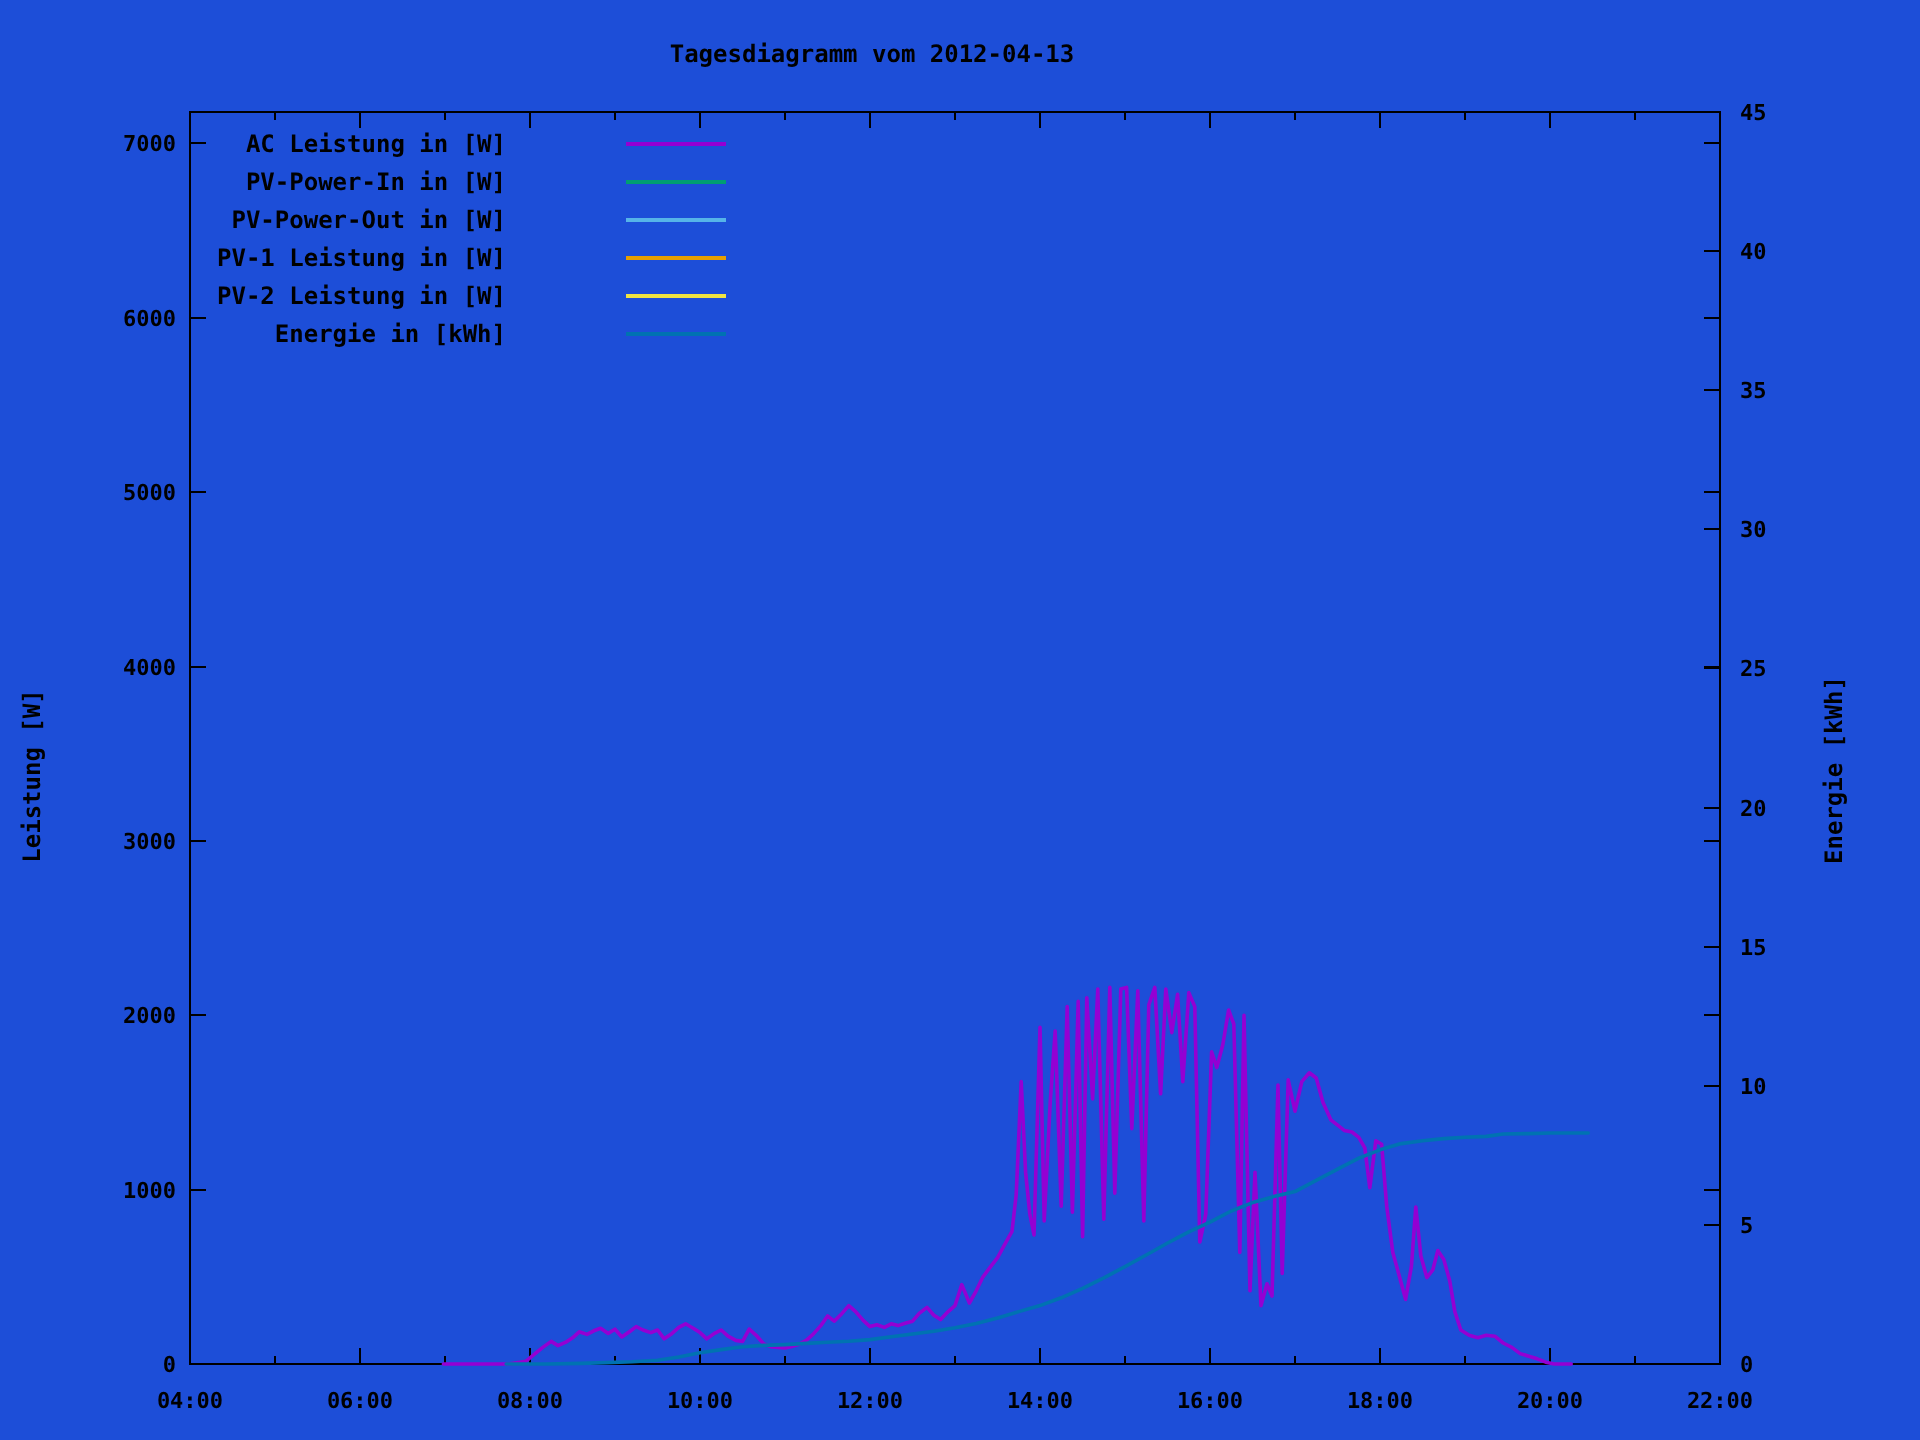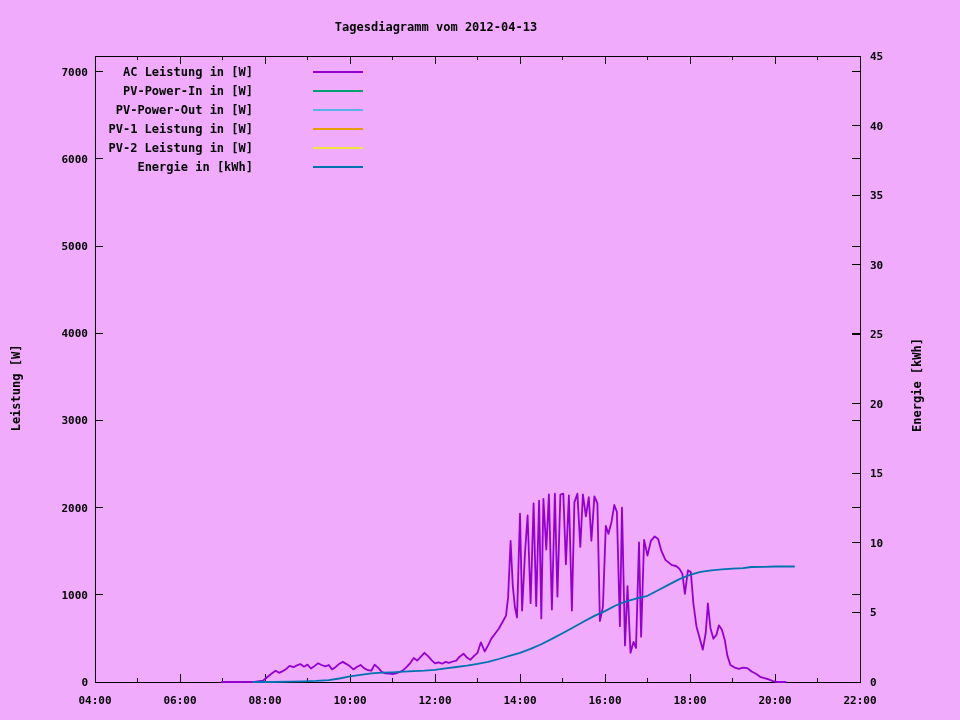--- a/index.html
+++ b/index.html
@@ -1,16 +1,16 @@
 <!DOCTYPE html>
 <html><head>
 <meta charset="utf-8">
 <style>
   html,body{margin:0;padding:0;background:#ffffff;}
-  .page{position:relative;width:960px;height:720px;background:#f0abfc;overflow:hidden;
+  .page{position:relative;width:960px;height:720px;background:#1d4ed8;overflow:hidden;
         font-family:"DejaVu Sans Mono","Liberation Mono",monospace;}
   svg text{font-family:"DejaVu Sans Mono","Liberation Mono",monospace;font-weight:bold;fill:#000000;}
   text.title{font-size:12px;}
   text.axlabel{font-size:12px;}
   .tick-label{font-size:11px;}
   .legend-label{font-size:12px;}
 </style>
 </head>
 <body>
 

